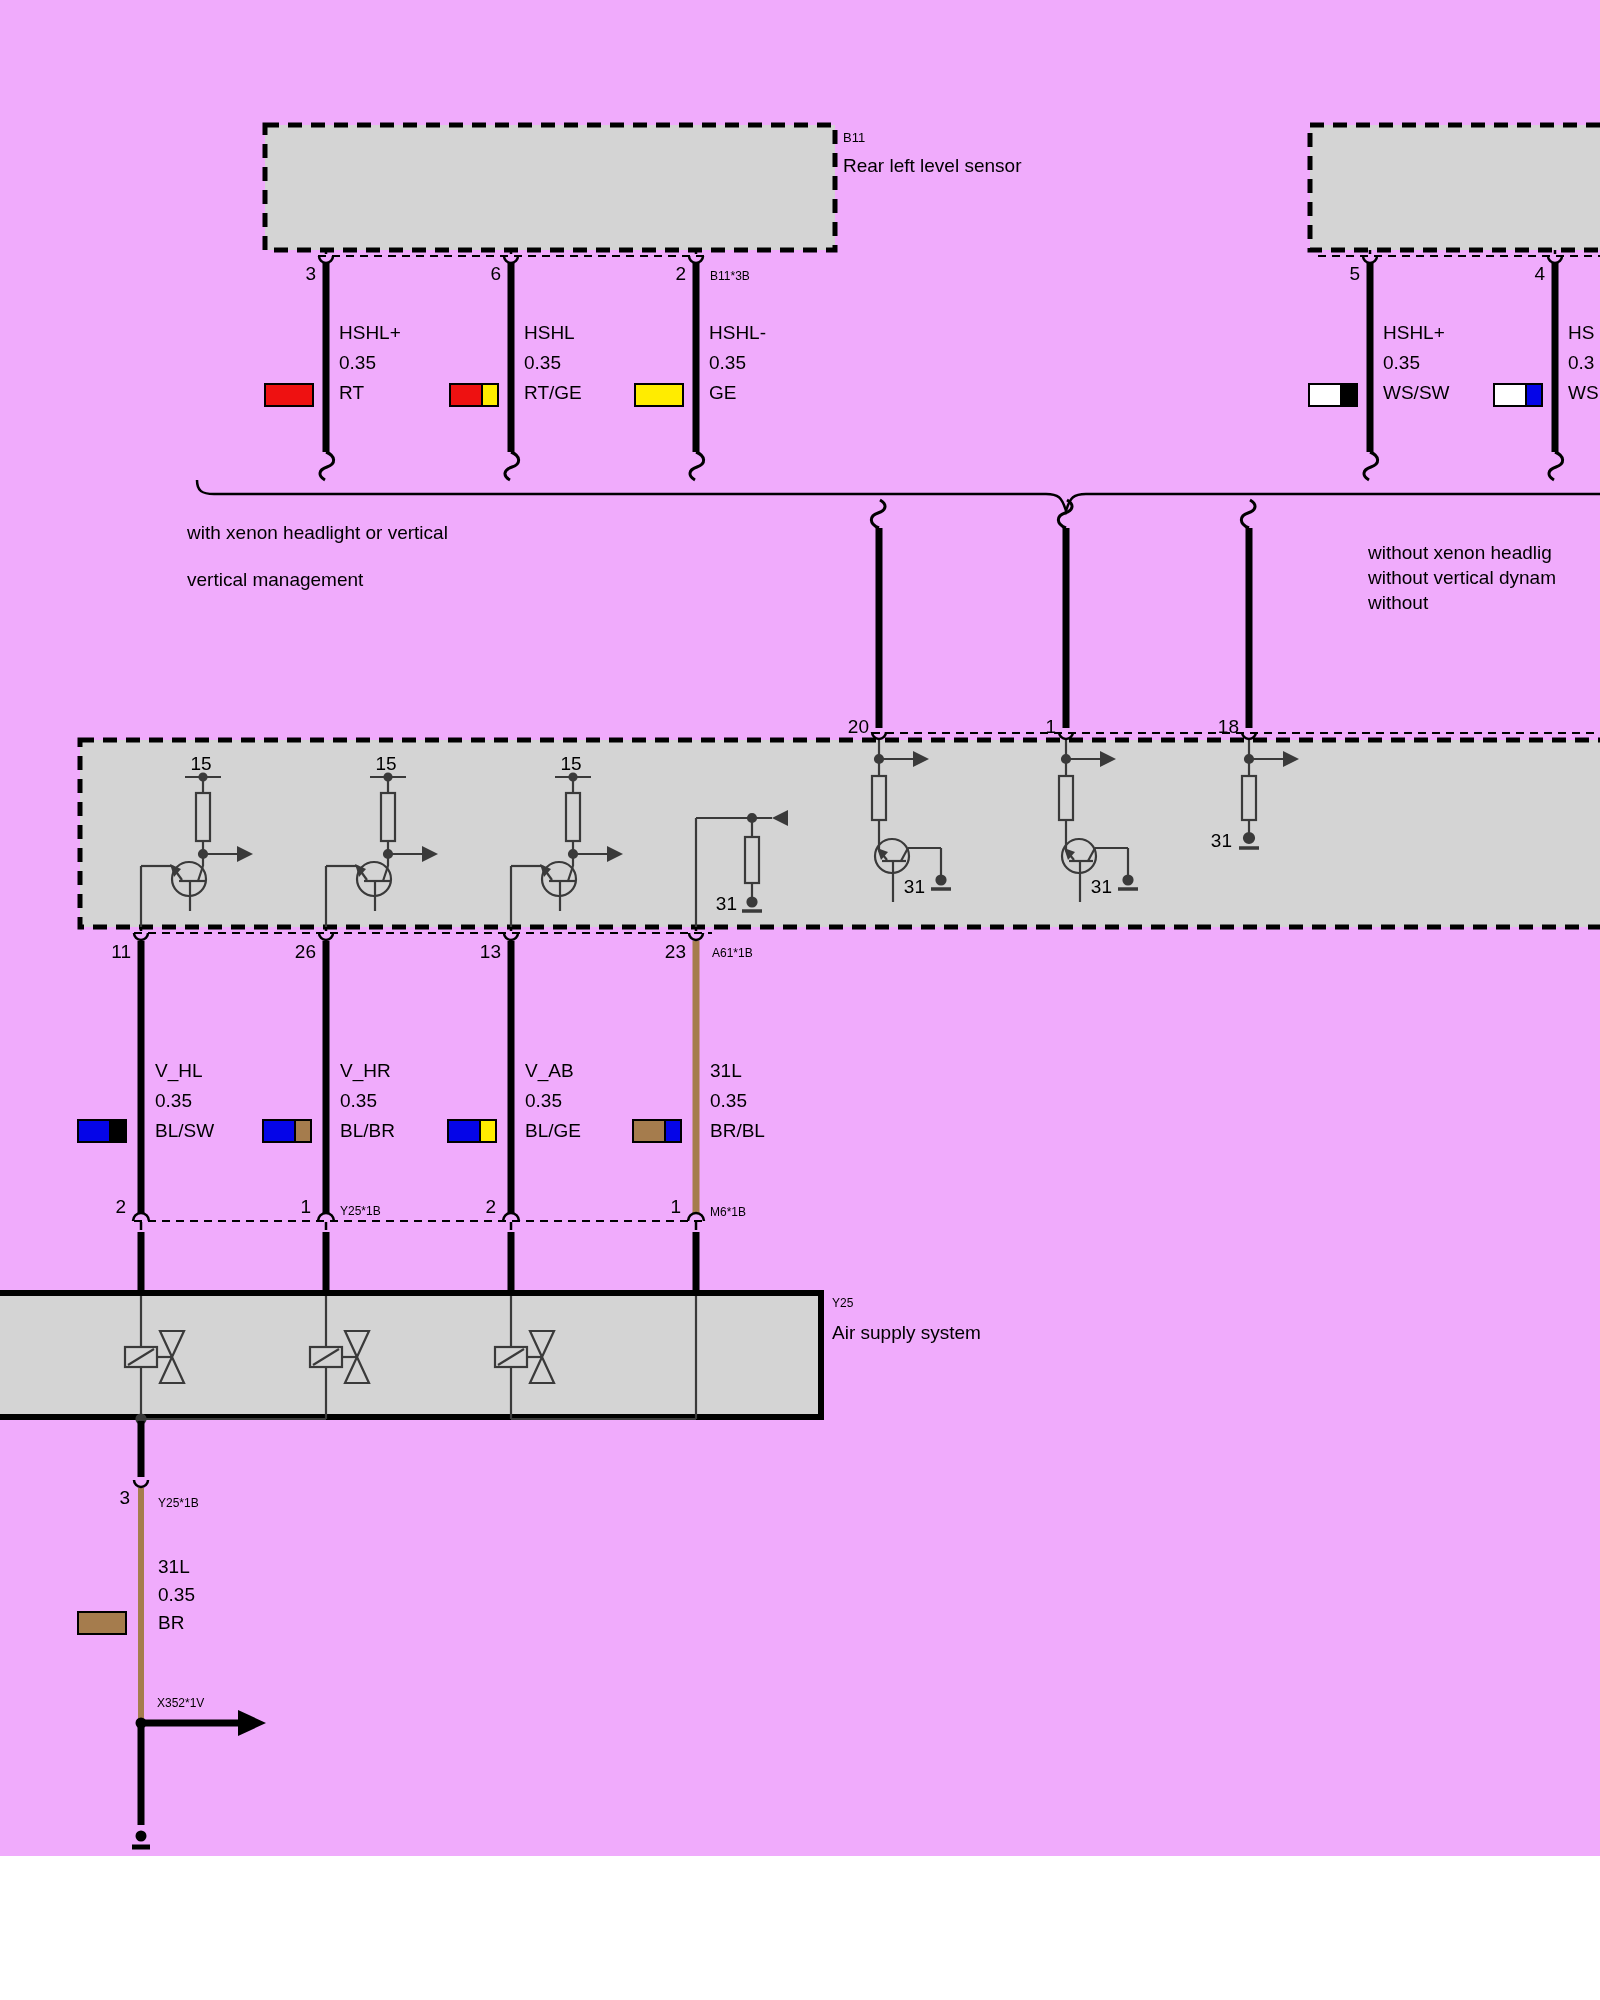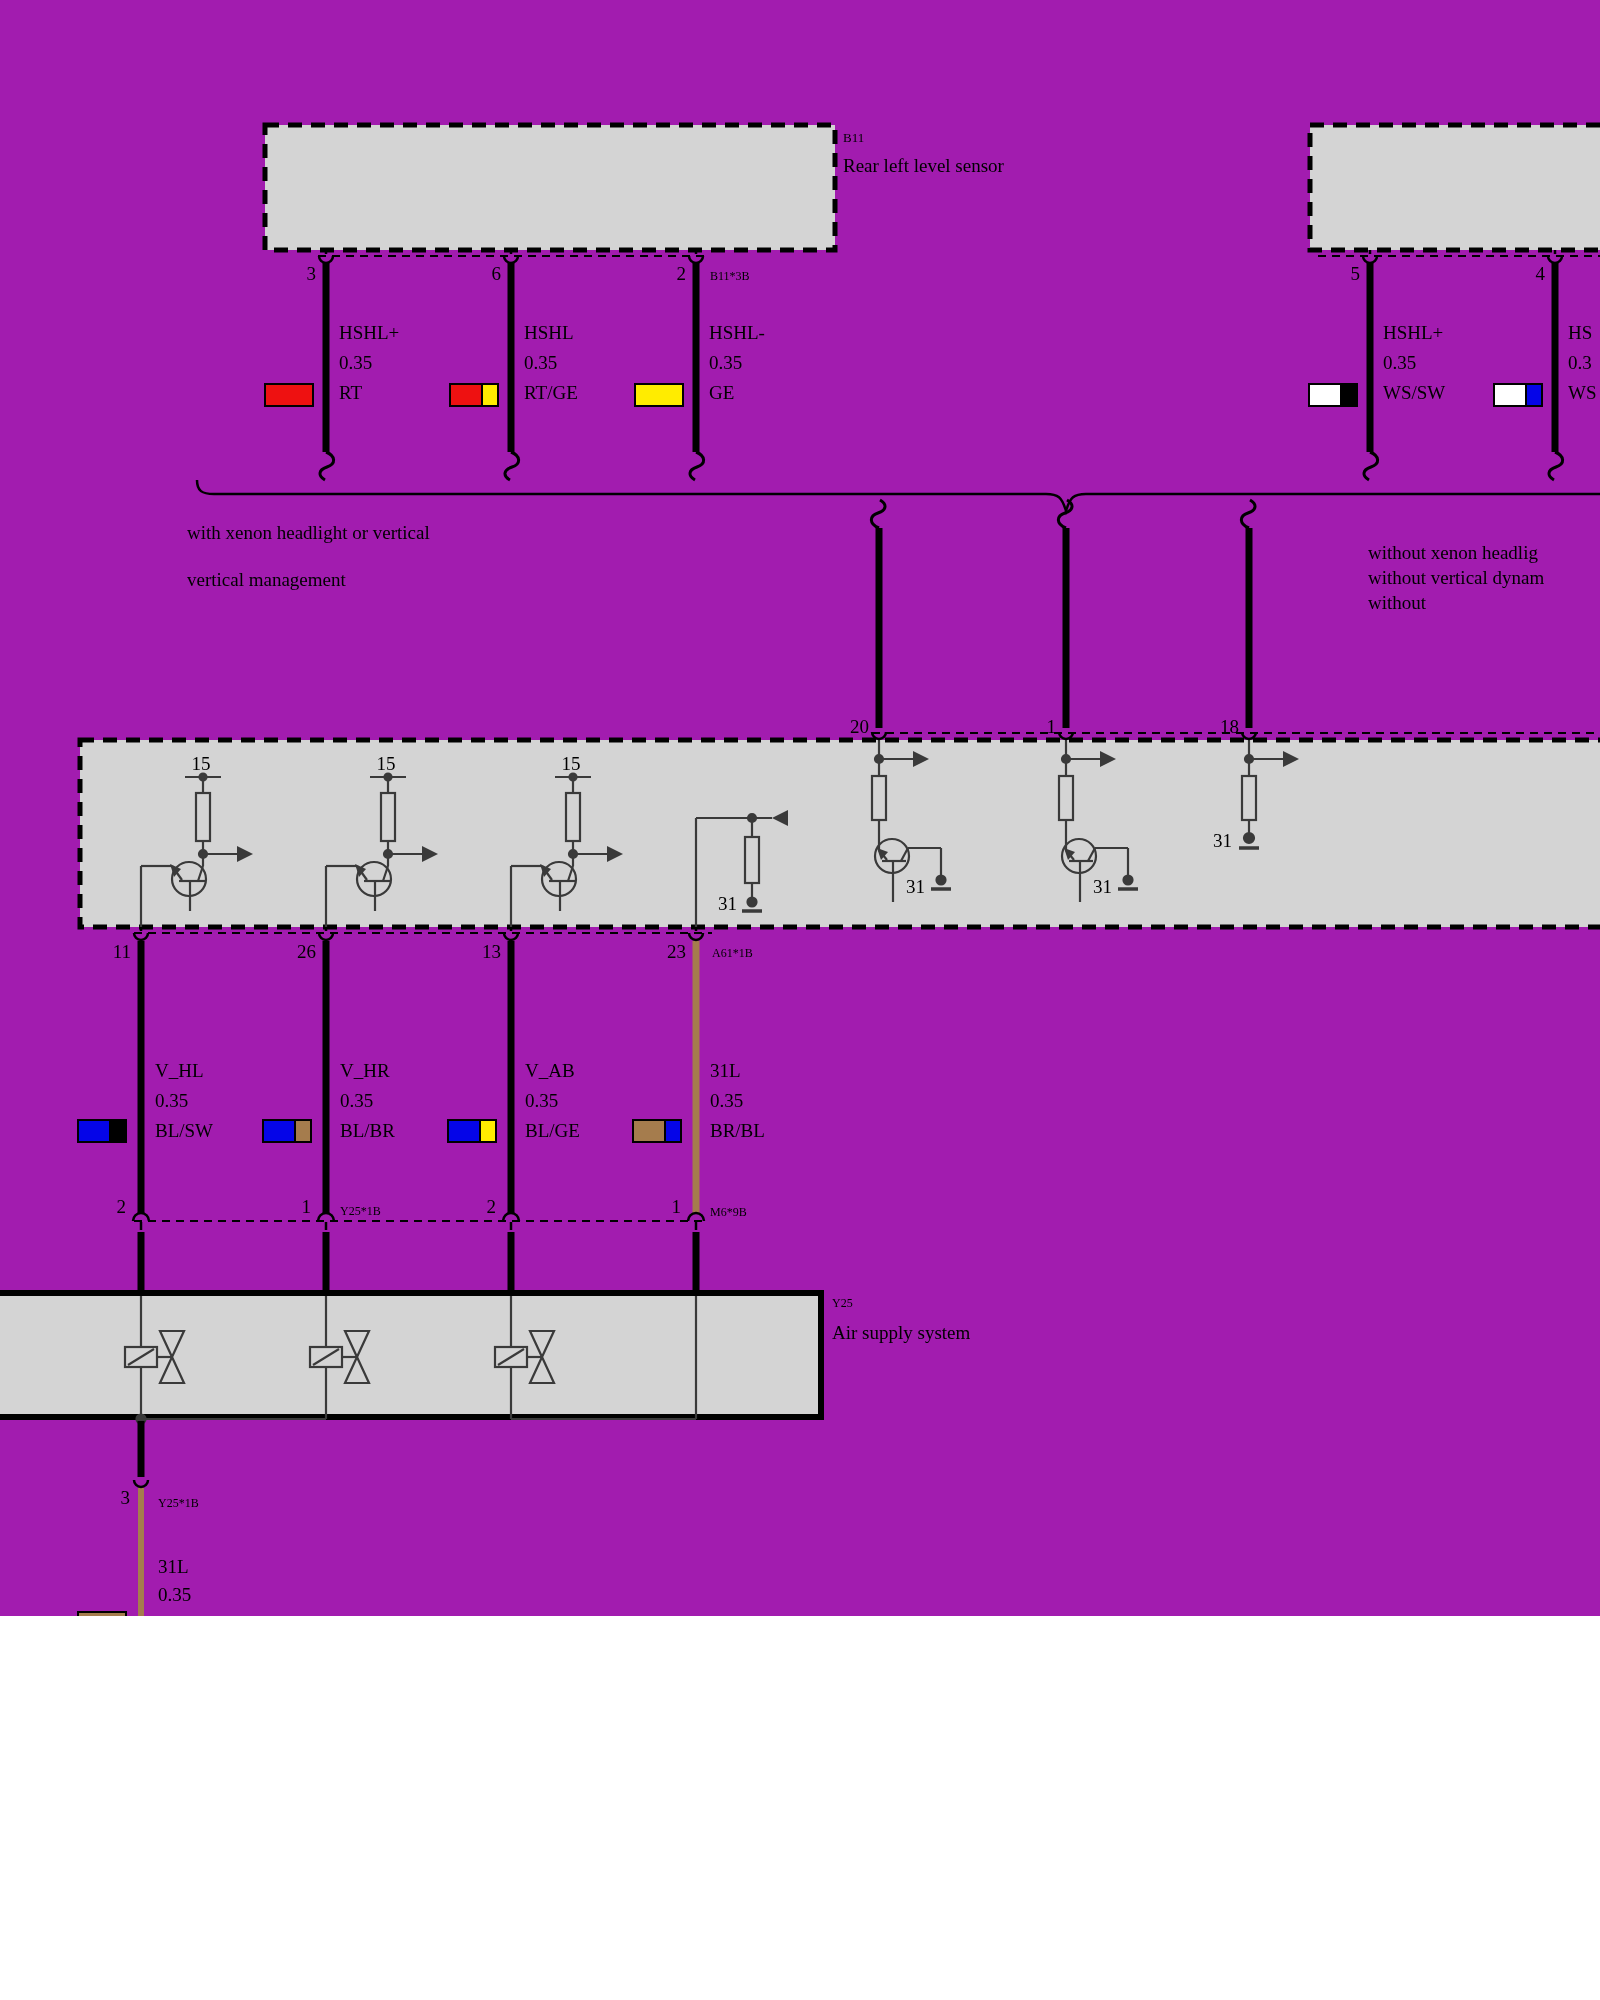--- a/index.html
+++ b/index.html
@@ -1,18 +1,18 @@
 <!DOCTYPE html>
 <html style="--c-red: #ee1111; --c-yellow: #ffec00; --c-blue: #0505e8; --c-brown: #a57c4d; --c-white: #ffffff; --c-black: #000000; --c-boxfill: #d4d4d4; --c-line: #3a3a3a;"><head>
 <meta charset="utf-8">
 <style>
   html,body{margin:0;padding:0;background:#fff;}
   #stage{
-    position:relative;width:1600px;height:1616px;background:#a21caf;overflow:hidden;
-    font-family:Liberation Serif, serif;color:#000;
+    position:relative;width:1600px;height:1856px;background:#f0abfc;overflow:hidden;
+    font-family:Liberation Sans, sans-serif;color:#000;
   }
   #stage svg{position:absolute;left:0;top:0;}
   .txt{position:absolute;white-space:nowrap;line-height:1;}
   .t19{font-size:19px;}
   .t13{font-size:13px;}
   .t12{font-size:12px;}
   .ra{transform:translate(-100%,-50%);}
   .la{transform:translate(0,-50%);}
   .ca{transform:translate(-50%,-50%);text-align:right;}
   .sw{position:absolute;width:46px;height:20px;border:2px solid #000;}
@@ -369,21 +369,21 @@
     </div>
 <div class="sw" style="left: 632px; top: 1119px; background: rgb(165, 124, 77);">
       <div class="sw2" style="background: rgb(5, 5, 232);"></div>
     </div>
 
 <span class="txt t19 ra" style="left:126px;top:1206px">2</span>
 <span class="txt t19 ra" style="left:311px;top:1206px">1</span>
 <span class="txt t19 ra" style="left:496px;top:1206px">2</span>
 <span class="txt t19 ra" style="left:681px;top:1206px">1</span>
 <span class="txt t12 la" style="left:340px;top:1211px">Y25*1B</span>
-<span class="txt t12 la" style="left:710px;top:1212px">M6*9B</span>
+<span class="txt t12 la" style="left:710px;top:1212px">M6*1B</span>
 
 <span class="txt t12 la" style="left:832px;top:1303px">Y25</span>
 <span class="txt t19 la" style="left:832px;top:1332px">Air supply system</span>
 
 <span class="txt t19 ra" style="left:130px;top:1497px">3</span>
 <span class="txt t12 la" style="left:158px;top:1503px">Y25*1B</span>
 <span class="txt t19 la" style="left:158px;top:1566px">31L</span>
 <span class="txt t19 la" style="left:158px;top:1594px">0.35</span>
 <span class="txt t19 la" style="left:158px;top:1622px">BR</span>
 <div class="sw" style="left: 77px; top: 1611px; background: rgb(165, 124, 77);"></div>

